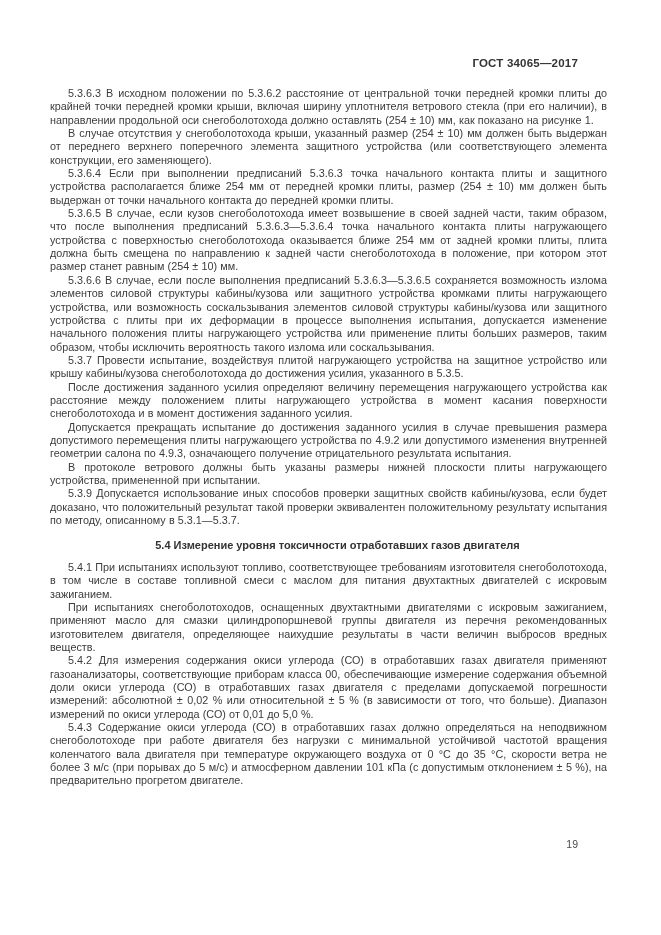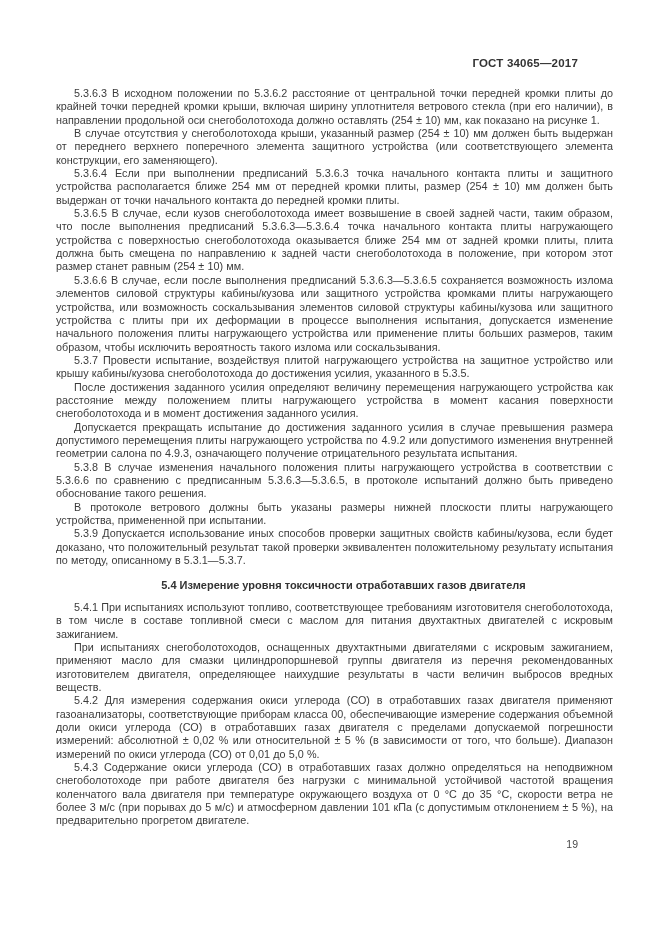--- a/index.html
+++ b/index.html
@@ -24,21 +24,21 @@
     right: 83px;
     text-align: right;
     font-weight: bold;
     font-size: 11.5px;
     letter-spacing: 0.2px;
     color: #333333;
   }
   .content {
     position: absolute;
     top: 87px;
-    left: 56px;
+    left: 50px;
     width: 557px;
   }
   .para {
     margin: 0;
     text-align: justify;
     text-indent: 18px;
     font-size: 10.8px;
     line-height: 13.35px;
     hyphens: auto;
     -webkit-hyphens: auto;
@@ -70,21 +70,20 @@
 
   <div class="content">
     <p class="para">5.3.6.3 В исходном положении по 5.3.6.2 расстояние от центральной точки передней кромки плиты до крайней точки передней кромки крыши, включая ширину уплотнителя ветрового стекла (при его наличии), в направлении продольной оси снегоболотохода должно оставлять (254 ± 10) мм, как показано на рисунке 1.</p>
     <p class="para">В случае отсутствия у снегоболотохода крыши, указанный размер (254 ± 10) мм должен быть выдержан от переднего верхнего поперечного элемента защитного устройства (или соответствующего элемента конструкции, его заменяющего).</p>
     <p class="para">5.3.6.4 Если при выполнении предписаний 5.3.6.3 точка начального контакта плиты и защитного устройства располагается ближе 254 мм от передней кромки плиты, размер (254 ± 10) мм должен быть выдержан от точки начального контакта до передней кромки плиты.</p>
     <p class="para">5.3.6.5 В случае, если кузов снегоболотохода имеет возвышение в своей задней части, таким образом, что после выполнения предписаний 5.3.6.3—5.3.6.4 точка начального контакта плиты нагружающего устройства с поверхностью снегоболотохода оказывается ближе 254 мм от задней кромки плиты, плита должна быть смещена по направлению к задней части снегоболотохода в положение, при котором этот размер станет равным (254 ± 10) мм.</p>
     <p class="para">5.3.6.6 В случае, если после выполнения предписаний 5.3.6.3—5.3.6.5 сохраняется возможность излома элементов силовой структуры кабины/кузова или защитного устройства кромками плиты нагружающего устройства, или возможность соскальзывания элементов силовой структуры кабины/кузова или защитного устройства с плиты при их деформации в процессе выполнения испытания, допускается изменение начального положения плиты нагружающего устройства или применение плиты больших размеров, таким образом, чтобы исключить вероятность такого излома или соскальзывания.</p>
     <p class="para">5.3.7 Провести испытание, воздействуя плитой нагружающего устройства на защитное устройство или крышу кабины/кузова снегоболотохода до достижения усилия, указанного в 5.3.5.</p>
     <p class="para">После достижения заданного усилия определяют величину перемещения нагружающего устройства как расстояние между положением плиты нагружающего устройства в момент касания поверхности снегоболотохода и в момент достижения заданного усилия.</p>
     <p class="para">Допускается прекращать испытание до достижения заданного усилия в случае превышения размера допустимого перемещения плиты нагружающего устройства по 4.9.2 или допустимого изменения внутренней геометрии салона по 4.9.3, означающего получение отрицательного результата испытания.</p>
-    <p class="para">5.3.8 В случае изменения начального положения плиты нагружающего устройства в соответствии с 5.3.6.6 по сравнению с предписанным 5.3.6.3—5.3.6.5, в протоколе испытаний должно быть приведено обоснование такого решения.</p>
     <p class="para">В протоколе ветрового должны быть указаны размеры нижней плоскости плиты нагружающего устройства, примененной при испытании.</p>
     <p class="para">5.3.9 Допускается использование иных способов проверки защитных свойств кабины/кузова, если будет доказано, что положительный результат такой проверки эквивалентен положительному результату испытания по методу, описанному в 5.3.1—5.3.7.</p>
 
     <h2 class="section-heading">5.4 Измерение уровня токсичности отработавших газов двигателя</h2>
 
     <p class="para">5.4.1 При испытаниях используют топливо, соответствующее требованиям изготовителя снегоболотохода, в том числе в составе топливной смеси с маслом для питания двухтактных двигателей с искровым зажиганием.</p>
     <p class="para">При испытаниях снегоболотоходов, оснащенных двухтактными двигателями с искровым зажиганием, применяют масло для смазки цилиндропоршневой группы двигателя из перечня рекомендованных изготовителем двигателя, определяющее наихудшие результаты в части величин выбросов вредных веществ.</p>
     <p class="para">5.4.2 Для измерения содержания окиси углерода (СО) в отработавших газах двигателя применяют газоанализаторы, соответствующие приборам класса 00, обеспечивающие измерение содержания объемной доли окиси углерода (СО) в отработавших газах двигателя с пределами допускаемой погрешности измерений: абсолютной ± 0,02 % или относительной ± 5 % (в зависимости от того, что больше). Диапазон измерений по окиси углерода (СО) от 0,01 до 5,0 %.</p>
     <p class="para">5.4.3 Содержание окиси углерода (СО) в отработавших газах должно определяться на неподвижном снегоболотоходе при работе двигателя без нагрузки с минимальной устойчивой частотой вращения коленчатого вала двигателя при температуре окружающего воздуха от 0 °С до 35 °С, скорости ветра не более 3 м/с (при порывах до 5 м/с) и атмосферном давлении 101 кПа (с допустимым отклонением ± 5 %), на предварительно прогретом двигателе.</p>
   </div>

